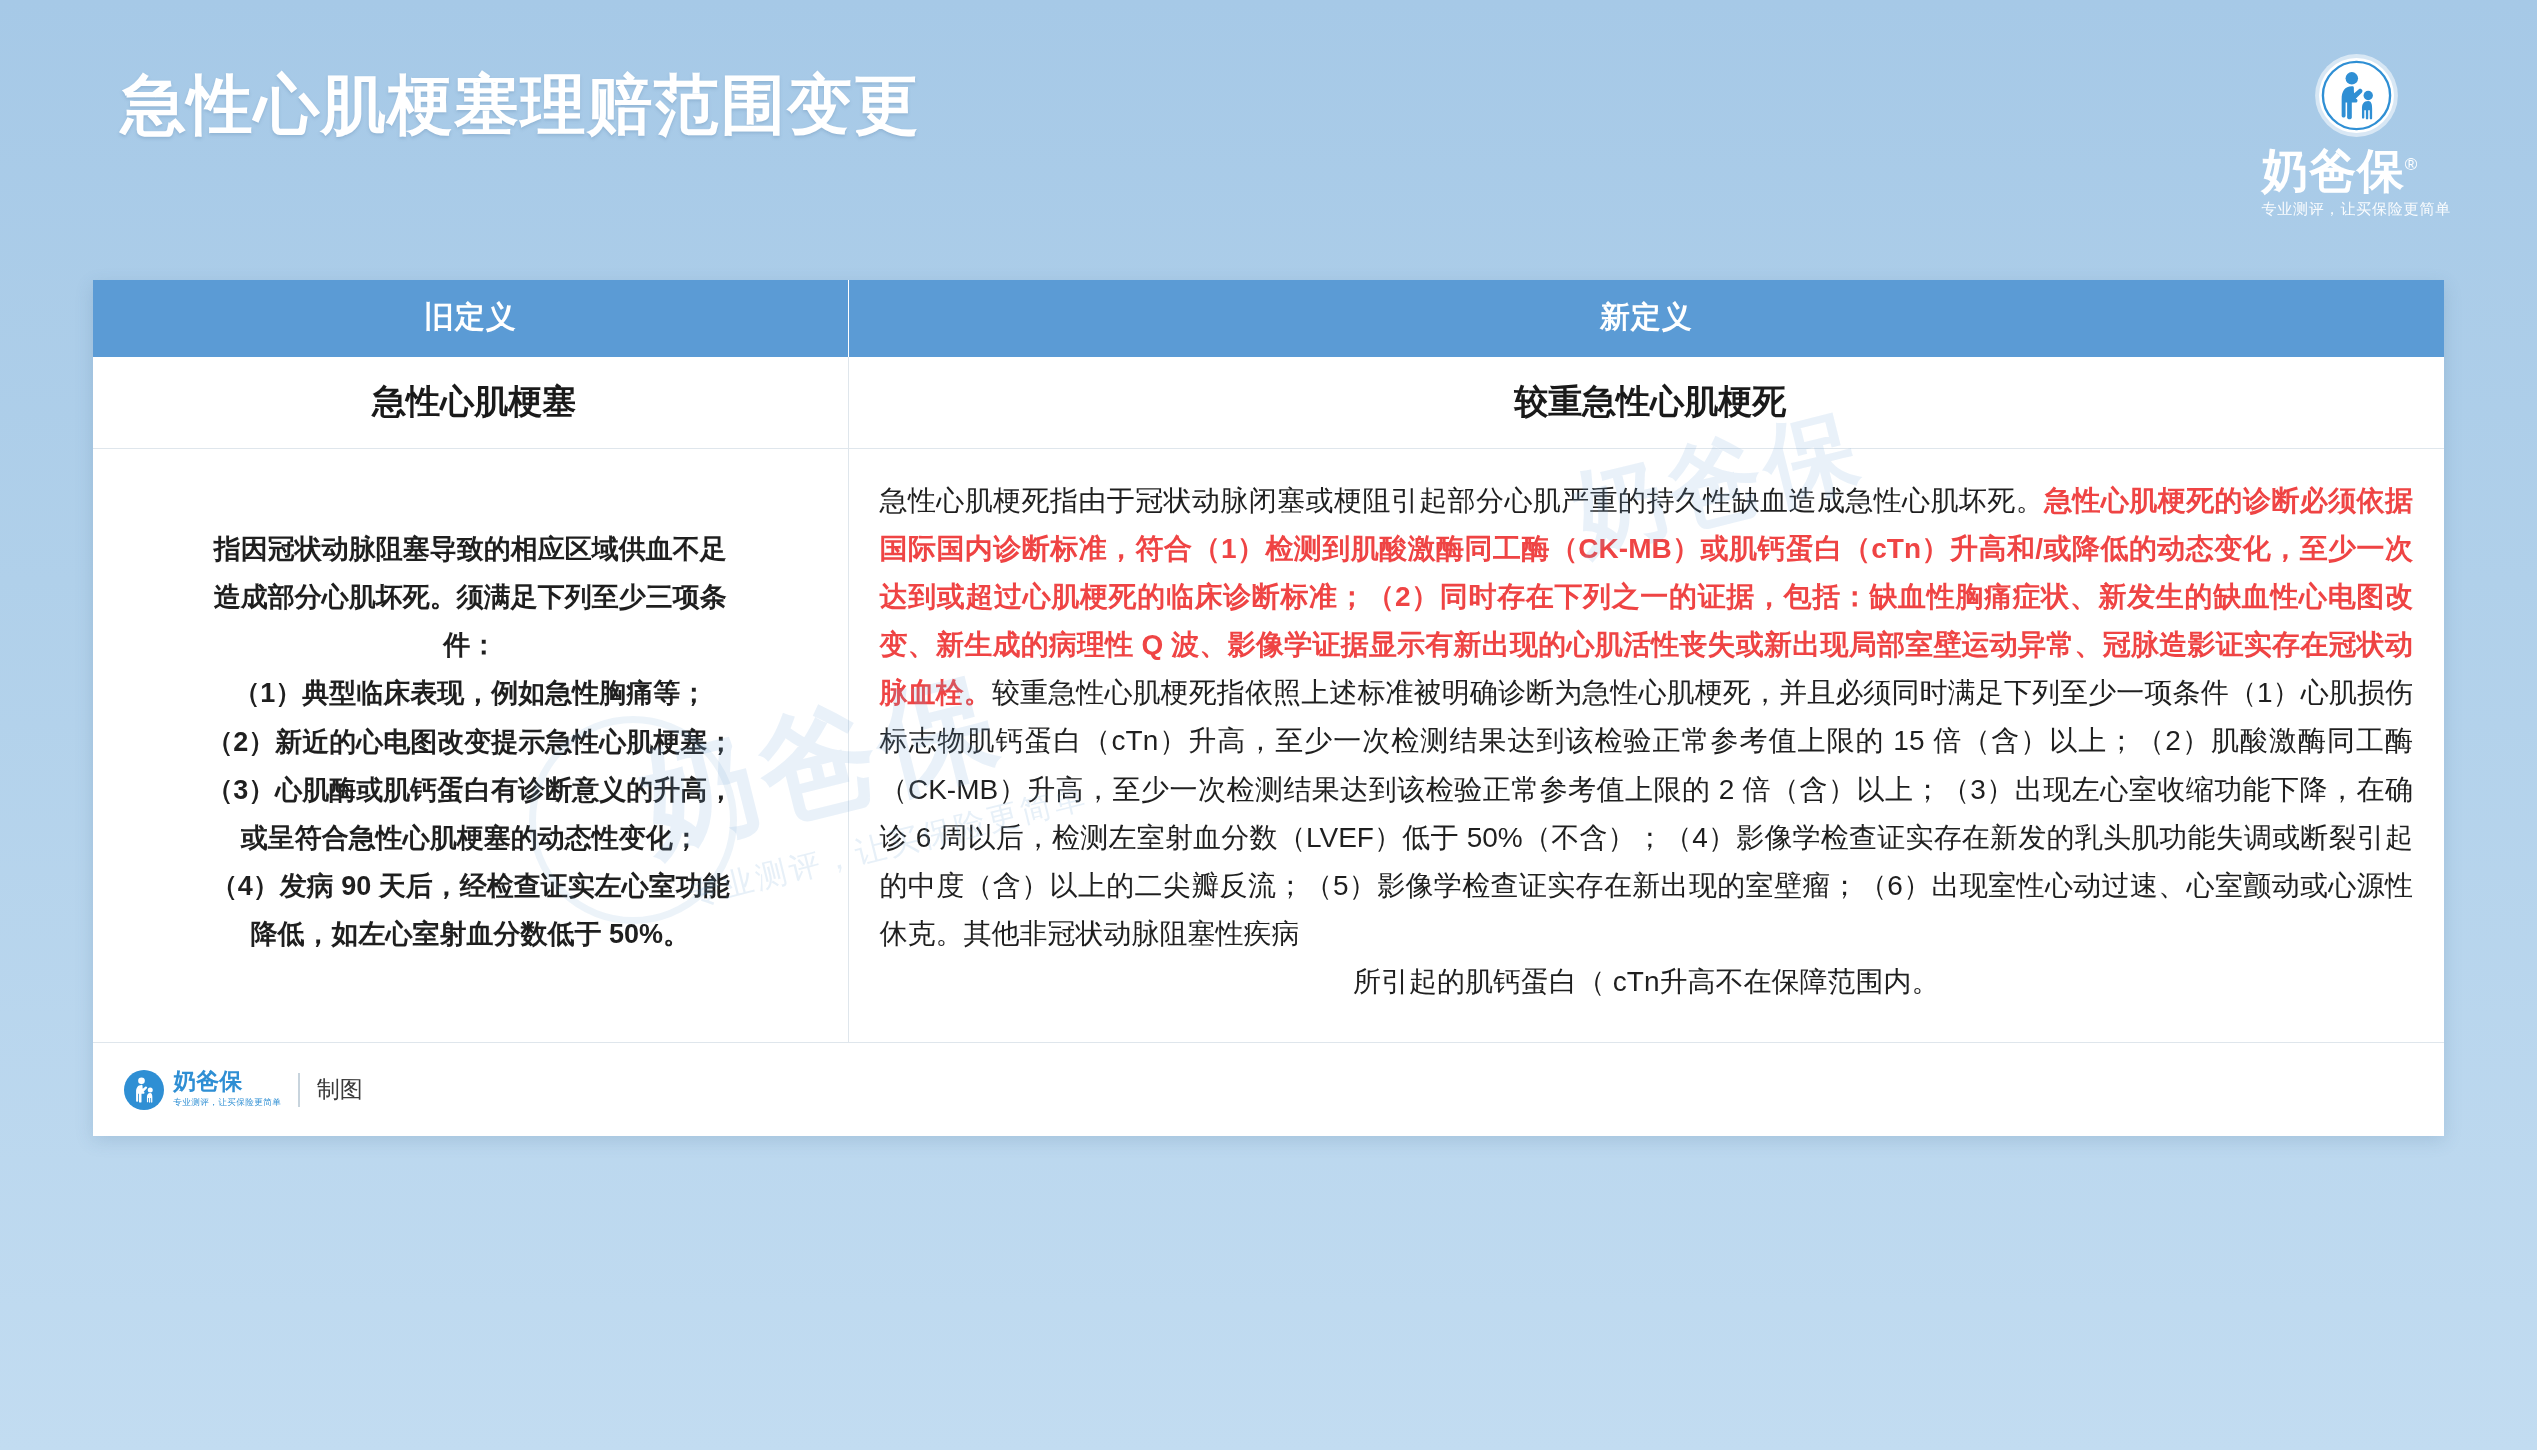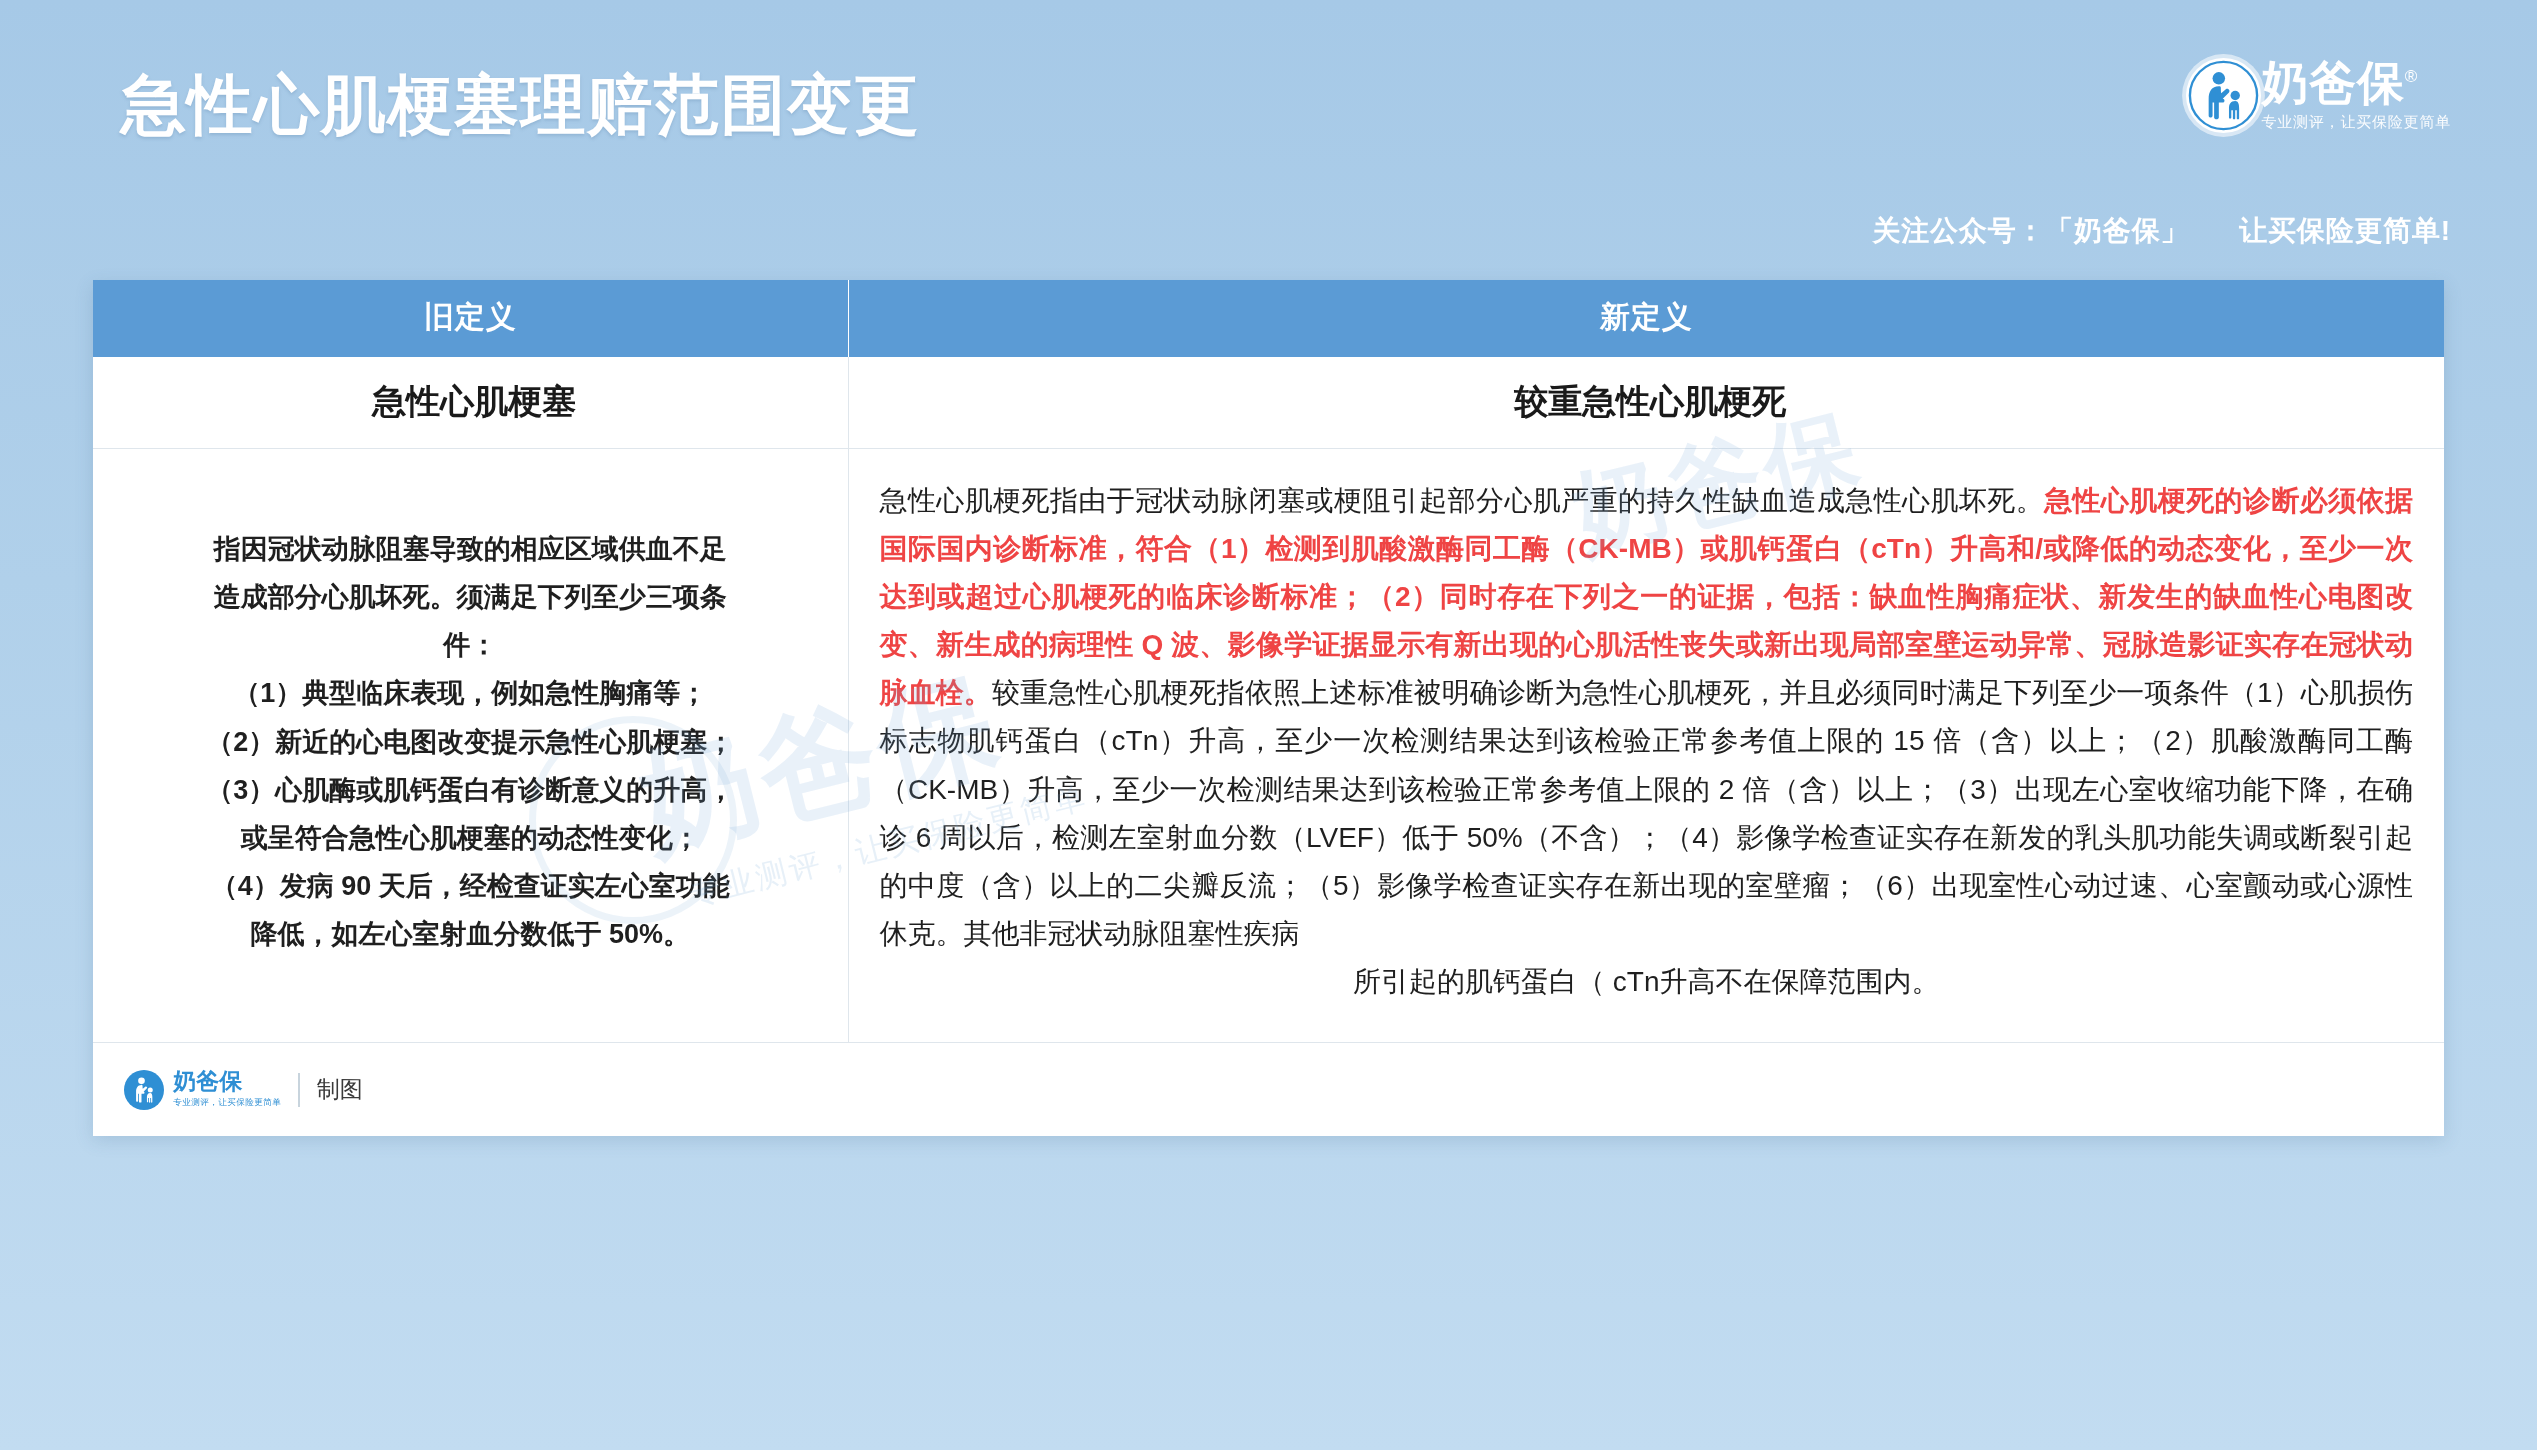--- a/index.html
+++ b/index.html
@@ -40,20 +40,22 @@
     text-shadow: 0 1.6px 3.1px rgba(80,120,160,0.25);
   }
 
   
   .logo-wrap {
     position: absolute;
     right: 87px;
     top: 58px;
     display: flex;
     align-items: center;
+    gap: 14px;
+    flex-direction: column;
   }
   .logo-circle {
     width: 75px;
     height: 75px;
     border-radius: 50%;
     background: #ffffff;
     position: relative;
     box-shadow: 0 0 0 3.9px rgba(255,255,255,0.55);
     flex: none;
   }
@@ -267,23 +269,20 @@
         </svg>
       </div>
       <div class="logo-text-block">
         <div class="logo-brand">
           <span>奶爸保</span><span class="logo-reg">®</span>
         </div>
         <div class="logo-slogan">专业测评，让买保险更简单</div>
       </div>
     </div>
 
-    <div class="follow-line">
-      <span>关注公众号：</span><span>「奶爸保」</span><span class="gap"></span><span>让买保险更简单!</span>
-    </div>
   </div>
 
   <div class="card">
 
     <div class="watermark">
       <div class="wm-circle" style="left:436px; top:436px;"></div>
       <div class="wm-text" style="left:545px; top:405px;">奶爸保</div>
       <div class="wm-sub" style="left:591px; top:545px;">专业测评，让买保险更简单</div>
       <div class="wm-text" style="left:1478px; top:140px; font-size:93px;">奶爸保</div>
     </div>

